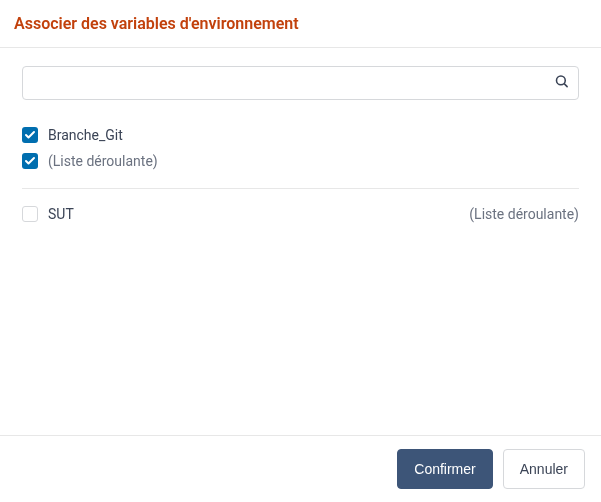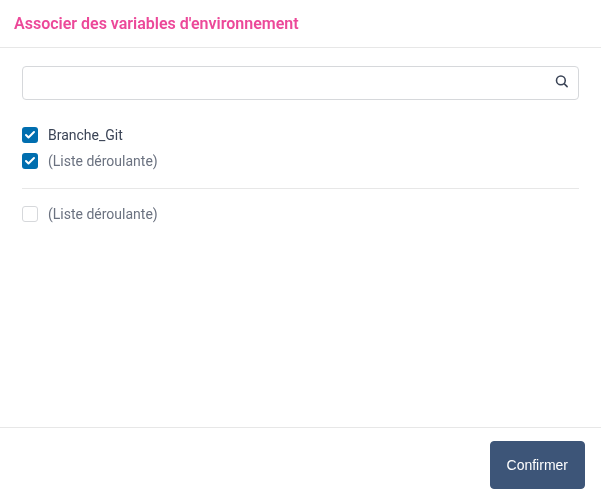--- a/index.html
+++ b/index.html
@@ -12,21 +12,21 @@
       display: flex;
       flex-direction: column;
     }
     .header {
       padding: 14px 18px 14px 14px;
       border-bottom: 1px solid #e7e7e7;
     }
     .header h2 {
       font-size: 16px;
       font-weight: 600;
-      color: #ec4899;
+      color: #c2410c;
     }
     .content {
       flex: 1;
       padding: 18px 22px 10px 22px;
       overflow-y: auto;
     }
     .search-wrap {
       position: relative;
       margin-bottom: 22px;
     }
@@ -87,21 +87,21 @@
       margin: 14px 0 12px 0;
     }
     .footer {
       border-top: 1px solid #e7e7e7;
       padding: 13px 16px;
       display: flex;
       justify-content: flex-end;
       gap: 10px;
     }
     .btn {
-      height: 48px;
+      height: 40px;
       padding: 0 16px;
       border-radius: 4px;
       font-size: 14px;
       cursor: pointer;
       border: 1px solid transparent;
     }
     .btn-primary {
       background: #3d5578;
       color: #fff;
       border-color: #3d5578;
@@ -146,20 +146,22 @@
         <polyline points="20 6 9 17 4 12"></polyline>
       </svg>
     </span>
     <span class="item-type">(Liste déroulante)</span>
   </div>
 
   <hr class="section-divider">
 
   <div class="item-row">
     <span class="checkbox unchecked"></span>
+    <span class="item-label">SUT</span>
     <span class="item-type">(Liste déroulante)</span>
   </div>
 
 </div>
 
 <div class="footer">
   <button class="btn btn-primary">Confirmer</button>
+  <button class="btn btn-secondary">Annuler</button>
 </div>
 
 </body></html>

